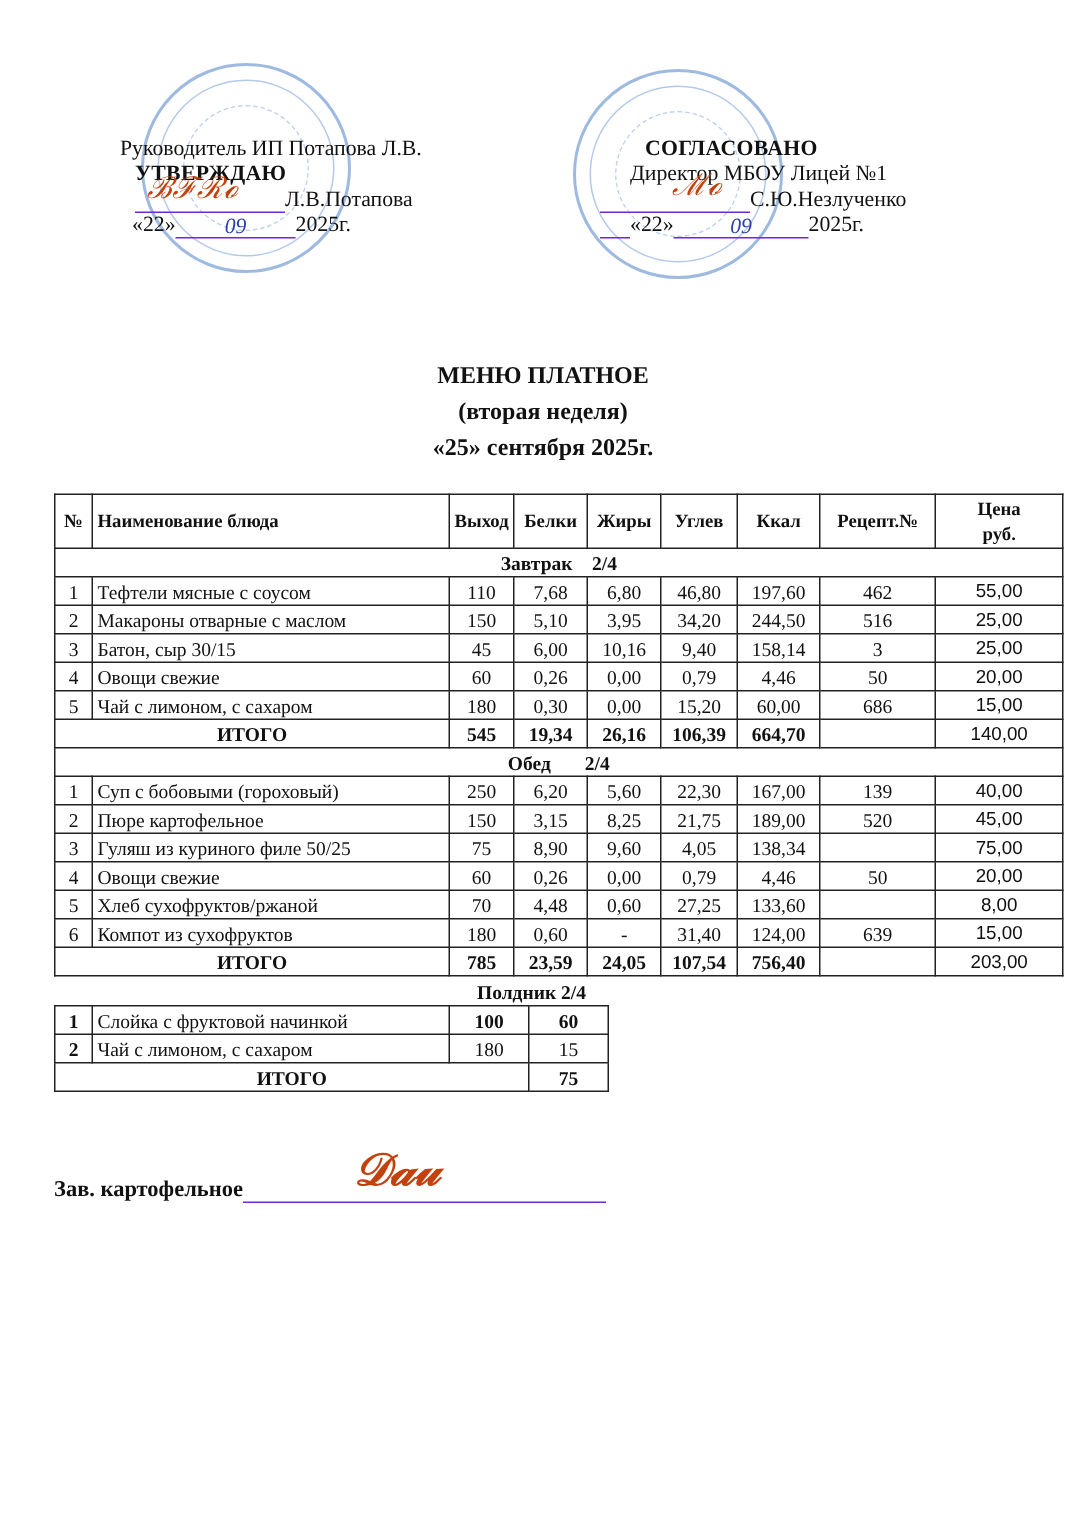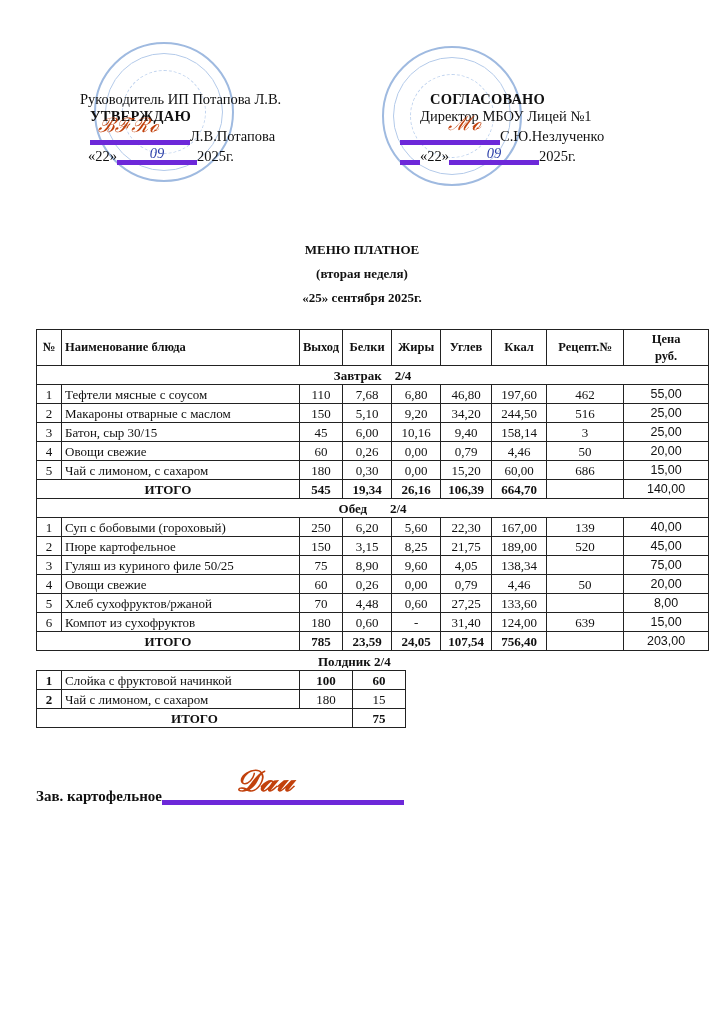--- a/index.html
+++ b/index.html
@@ -11,24 +11,24 @@
   .stamp::before { content:""; position:absolute; inset:9px; border-radius:50%; border:1px solid #9ab8e2; }
   .stamp::after { content:""; position:absolute; inset:26px; border-radius:50%; border:1px dashed #a9c3e8; }
   .stamp-left { left:94px; top:42px; width:136px; height:136px; }
   .stamp-right { left:382px; top:46px; width:136px; height:136px; }
 
   .approval { position:absolute; font-size:14.5px; line-height:17px; }
   .approval .head { font-weight:bold; letter-spacing:0.2px; }
   .approval-left { left:80px; top:91px; width:260px; }
   .approval-right { left:420px; top:91px; width:260px; }
   .approval .line { position:relative; white-space:nowrap; }
-  .sig-underline { display:inline-block; border-bottom:5px solid #6d28d9; vertical-align:bottom; }
+  .sig-underline { display:inline-block; border-bottom:1px solid #6d28d9; vertical-align:bottom; }
   .sig-scribble { position:absolute; color:#c2410c; font-family:"DejaVu Serif", serif; font-style:italic; font-size:20px; }
 
-  .title-block { position:absolute; left:0; width:724px; text-align:center; font-weight:bold; font-size:13px; }
+  .title-block { position:absolute; left:0; width:724px; text-align:center; font-weight:bold; font-size:16px; }
   .title-1 { top:242px; }
   .title-2 { top:266px; }
   .title-3 { top:290px; }
 
   
   table.menu { position:absolute; left:36px; top:329px; border-collapse:collapse; font-size:13px; }
   table.menu td, table.menu th { border:1px solid #222; padding:0 3px; height:18px; line-height:17px; }
   table.menu th { font-weight:bold; height:35px; font-size:12.5px; }
   .c-num { width:18px; text-align:center; }
   .c-name { width:231px; text-align:left; }
@@ -117,21 +117,21 @@
         <td class="c-u">46,80</td>
         <td class="c-k">197,60</td>
         <td class="c-r">462</td>
         <td class="c-p">55,00</td>
       </tr>
       <tr>
         <td class="c-num">2</td>
         <td class="c-name">Макароны отварные с маслом</td>
         <td class="c-out">150</td>
         <td class="c-b">5,10</td>
-        <td class="c-j">9,20</td>
+        <td class="c-j">3,95</td>
         <td class="c-u">34,20</td>
         <td class="c-k">244,50</td>
         <td class="c-r">516</td>
         <td class="c-p">25,00</td>
       </tr>
       <tr>
         <td class="c-num">3</td>
         <td class="c-name">Батон, сыр 30/15</td>
         <td class="c-out">45</td>
         <td class="c-b">6,00</td>

